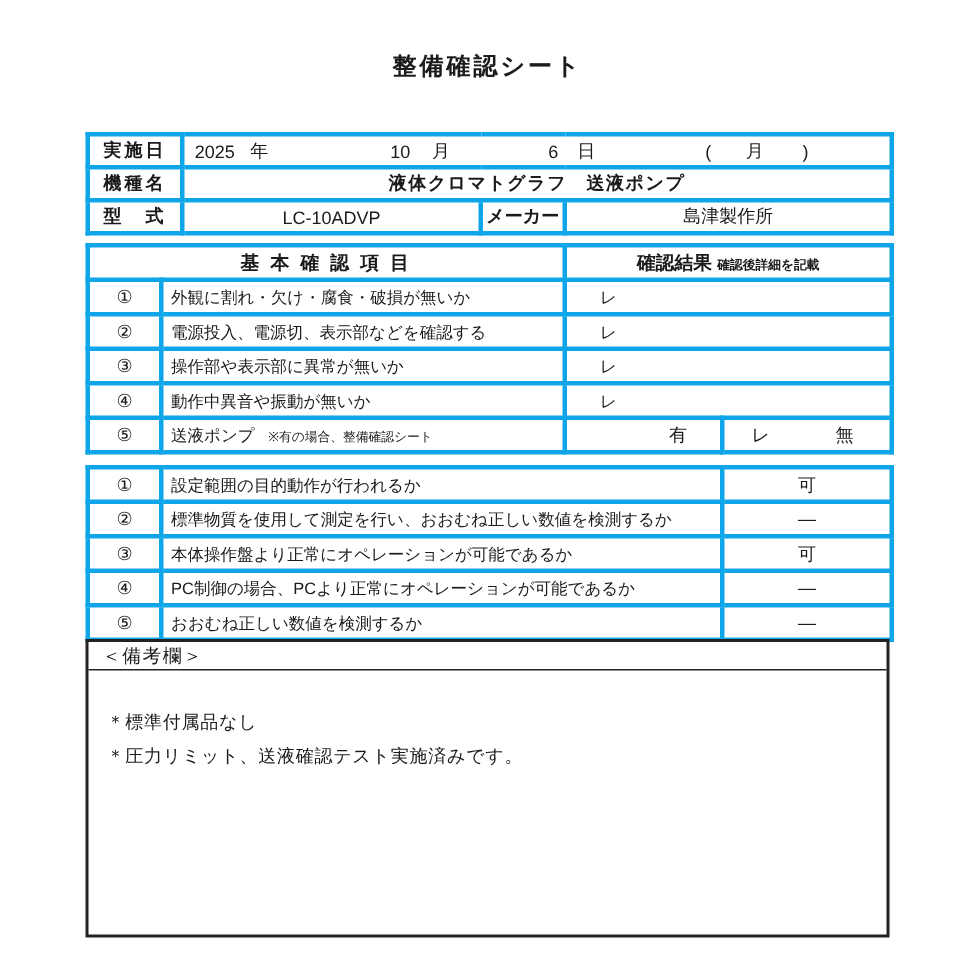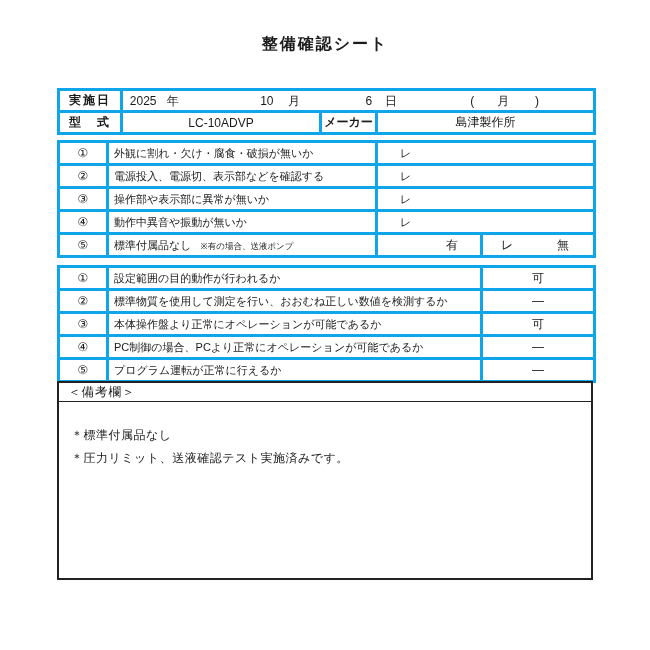--- a/index.html
+++ b/index.html
@@ -141,21 +141,20 @@
   .remarks-label {
     border-bottom: 1px solid #222;
     height: 18px;
     line-height: 18px;
     font-size: 12.5px;
     padding-left: 9px;
     letter-spacing: 1px;
   }
   .remarks-body {
     padding: 26px 10px 0 12px;
-    font-family: Liberation Mono, monospace;
   }
   .remarks-line {
     font-size: 12px;
     height: 23px;
     line-height: 16px;
     letter-spacing: 0.5px;
   }
   .gap-s { height: 5px; }
   .gap-m { height: 7px; }
 </style>
@@ -184,38 +183,49 @@
           <span class="d-month">10</span>
           <span class="d-mu">月</span>
           <span class="d-day">6</span>
           <span class="d-du">日</span>
           <span class="d-po">(</span>
           <span class="d-wk">月</span>
           <span class="d-pc">)</span>
         </td>
       </tr>
       <tr>
+        <td class="lbl">機種名</td>
+        <td class="val-c model-val" colspan="3">液体クロマトグラフ　送液ポンプ</td>
+      </tr>
+      <tr>
         <td class="lbl">型　式</td>
         <td class="val-c">LC-10ADVP</td>
         <td class="lbl" style="letter-spacing:0;">メーカー</td>
         <td class="val-c">島津製作所</td>
       </tr>
     </tbody>
       </table>
 
     <div class="gap-s"></div>
 
     <table class="chk-table">
       <colgroup>
         <col style="width:49px">
           <col style="width:269px">
           <col style="width:105px">
           <col style="width:113px">
       </colgroup>
       <tbody>
+          <tr>
+        <td class="hdr-item" colspan="2">基 本 確 認 項 目</td>
+        <td class="hdr-result" colspan="2">
+          <span>確認結果</span>
+          <span class="hdr-note">確認後詳細を記載</span>
+        </td>
+      </tr>
       <tr>
         <td class="num-cell">①</td>
         <td class="item-cell">外観に割れ・欠け・腐食・破損が無いか</td>
         <td class="check-cell" colspan="2">レ</td>
       </tr>
       <tr>
         <td class="num-cell">②</td>
         <td class="item-cell">電源投入、電源切、表示部などを確認する</td>
         <td class="check-cell" colspan="2">レ</td>
       </tr>
@@ -225,22 +235,22 @@
         <td class="check-cell" colspan="2">レ</td>
       </tr>
       <tr>
         <td class="num-cell">④</td>
         <td class="item-cell">動作中異音や振動が無いか</td>
         <td class="check-cell" colspan="2">レ</td>
       </tr>
       <tr>
         <td class="num-cell">⑤</td>
         <td class="item-cell">
-          <span>標準付属品なし</span>
-          <span class="item-note">※有の場合、送液ポンプ</span>
+          <span>送液ポンプ</span>
+          <span class="item-note">※有の場合、整備確認シート</span>
         </td>
         <td class="yes-cell">有</td>
         <td class="nocheck-cell">
           <span class="nocheck-inner">
             <span>レ</span>
             <span>無</span>
           </span>
         </td>
       </tr>
     </tbody>
@@ -270,21 +280,21 @@
         <td class="item-cell">本体操作盤より正常にオペレーションが可能であるか</td>
         <td class="result-c">可</td>
       </tr>
       <tr>
         <td class="num-cell">④</td>
         <td class="item-cell">PC制御の場合、PCより正常にオペレーションが可能であるか</td>
         <td class="result-c">―</td>
       </tr>
       <tr>
         <td class="num-cell">⑤</td>
-        <td class="item-cell">プログラム運転が正常に行えるか</td>
+        <td class="item-cell">おおむね正しい数値を検測するか</td>
         <td class="result-c">―</td>
       </tr>
     </tbody>
       </table>
 
     <div class="remarks">
       <div class="remarks-label">＜備考欄＞</div>
       <div class="remarks-body">
         <div class="remarks-line">＊標準付属品なし</div>
         <div class="remarks-line">＊圧力リミット、送液確認テスト実施済みです。</div>

